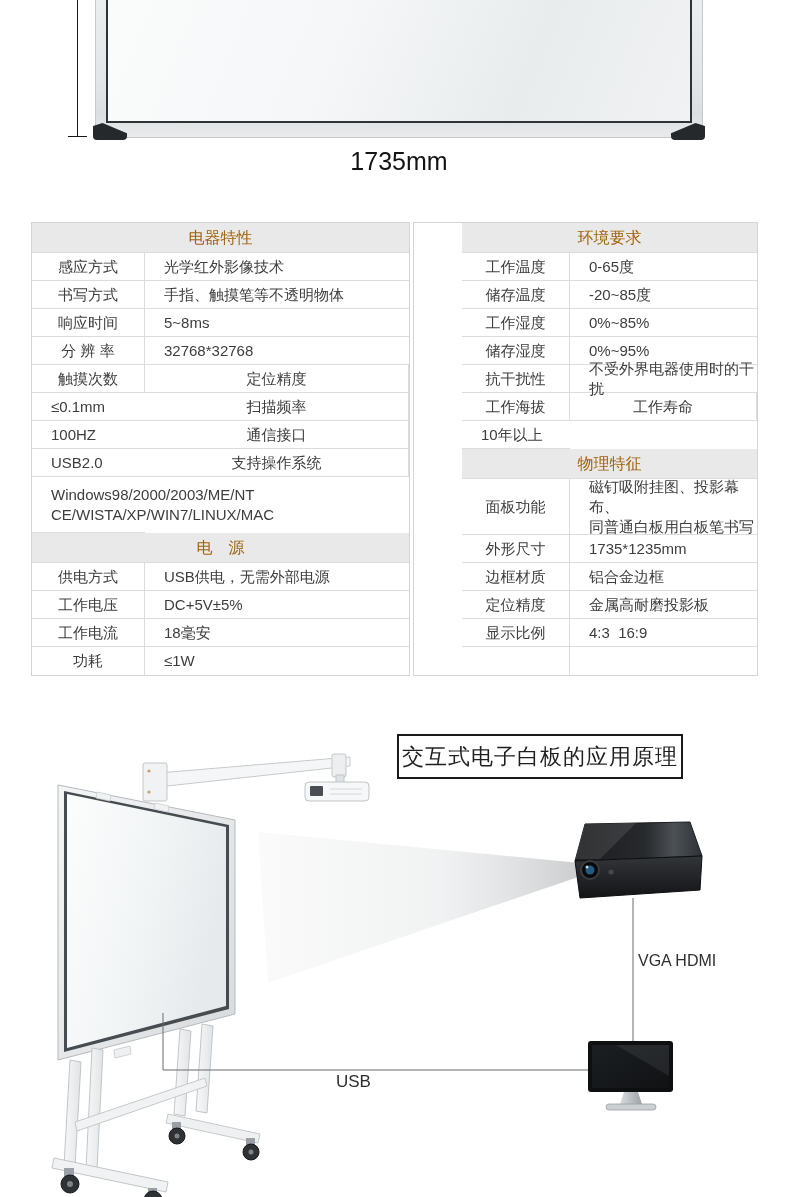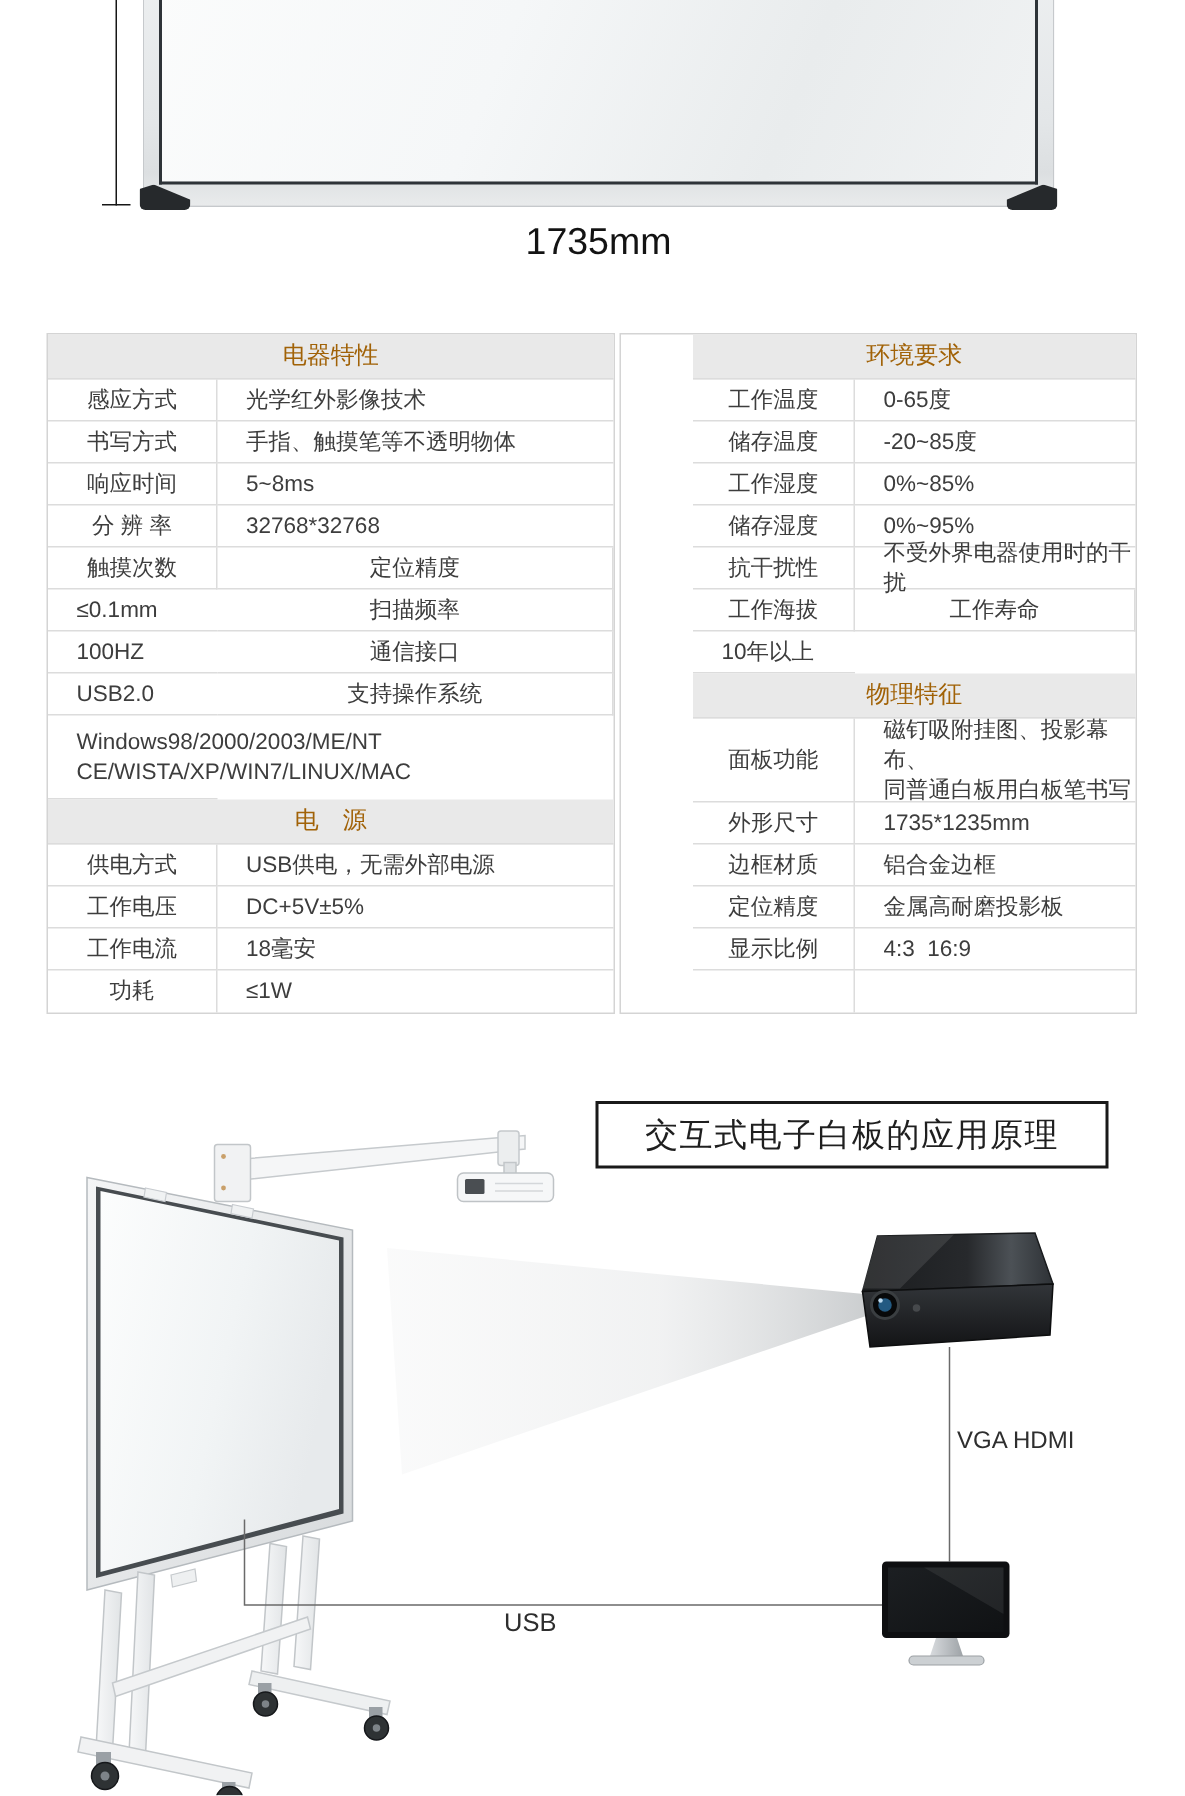--- a/index.html
+++ b/index.html
@@ -38,21 +38,21 @@
     grid-template-rows:30px repeat(7,28px) 30px 56px repeat(4,28px) 28px;padding-left:48px; }
   .cell { display:flex; align-items:center; border-bottom:1px solid #dcdcdc;
     font-size:15px; color:#3d3d3d; white-space:pre-wrap; line-height:20px; }
   .th  { grid-column:1 / -1; justify-content:center; background:#e9e9e9;
     font-size:16px; color:#a16207; }
   .lbl { justify-content:center; border-right:1px solid #dcdcdc; text-align:center; }
   .val { padding-left:19px; }
   .nb  { border-bottom:none; }
 
   
-  .diagram-title { position:absolute; left:397px; top:734px; width:342px; height:45px;
+  .diagram-title { position:absolute; left:397px; top:734px; width:286px; height:45px;
     border:2px solid #191919; display:flex; align-items:center; justify-content:center;
     font-size:22px; color:#1f1f1f; letter-spacing:1px; background:#fff; }
   .diagram-svg { position:absolute; left:0; top:730px; width:790px; height:467px; }
   .cable-label { position:absolute; font-size:16px; color:#2e2e2e;text-align:center; }
   .lbl-vga { left:638px; top:952px; }
   .lbl-usb { left:336px; top:1072px; font-size:17px; }
 </style>
 </head>
 <body>
 

